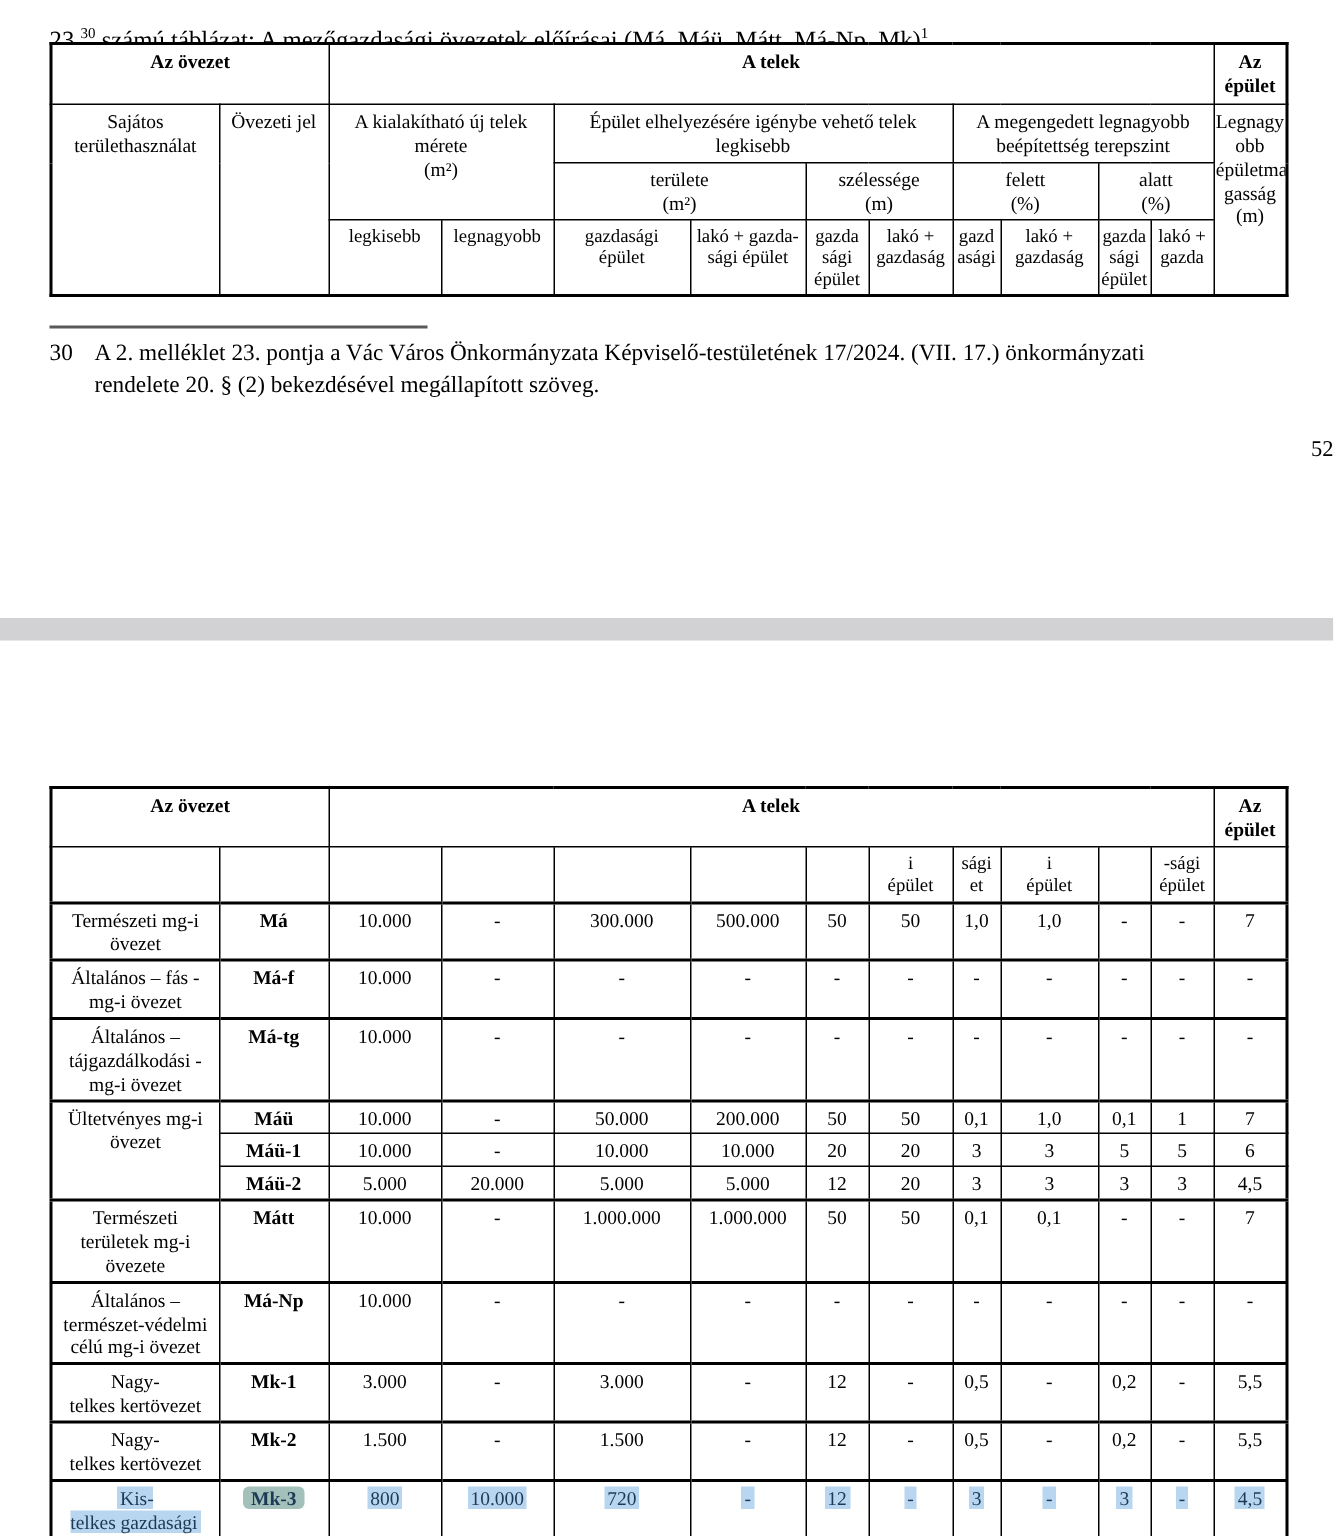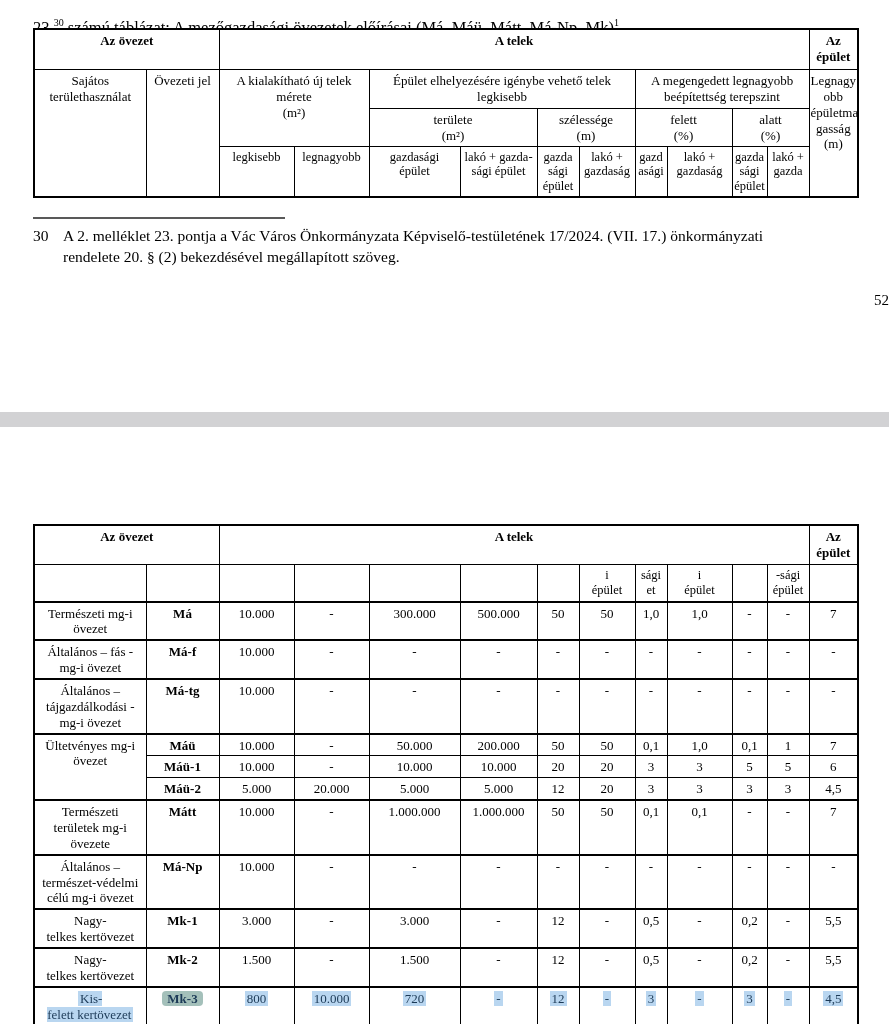--- a/index.html
+++ b/index.html
@@ -332,21 +332,21 @@
           <td class="val">12</td>
           <td class="val">-</td>
           <td class="val">0,5</td>
           <td class="val">-</td>
           <td class="val">0,2</td>
           <td class="val">-</td>
           <td class="val">5,5</td>
         </tr>
         <tr class="gs">
           <td class="name"><span class="hl">Kis-
-felett kertövezet</span></td>
+telkes gazdasági</span></td>
           <td class="jel"><span class="hl-find">Mk-3</span></td>
           <td class="val"><span class="hl">800</span></td>
           <td class="val"><span class="hl">10.000</span></td>
           <td class="val"><span class="hl">720</span></td>
           <td class="val"><span class="hl">-</span></td>
           <td class="val"><span class="hl">12</span></td>
           <td class="val"><span class="hl">-</span></td>
           <td class="val"><span class="hl">3</span></td>
           <td class="val"><span class="hl">-</span></td>
           <td class="val"><span class="hl">3</span></td>

